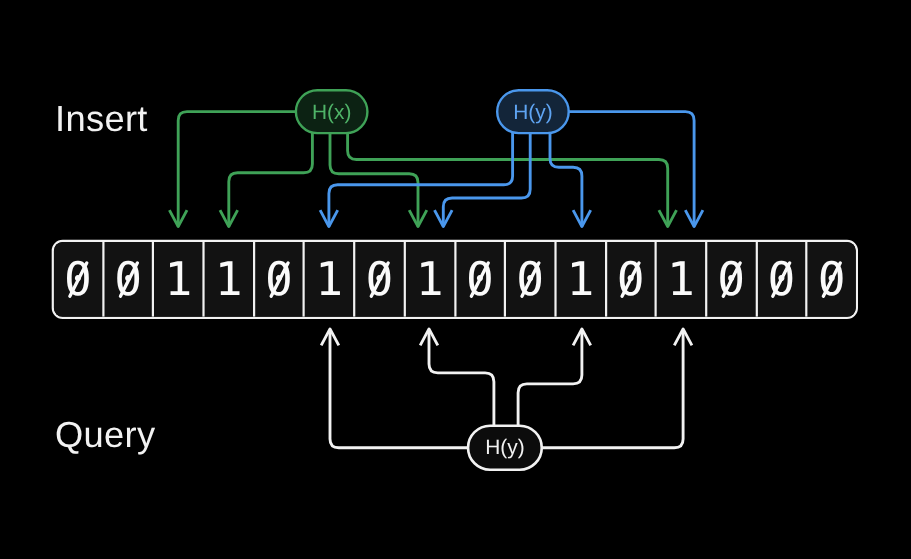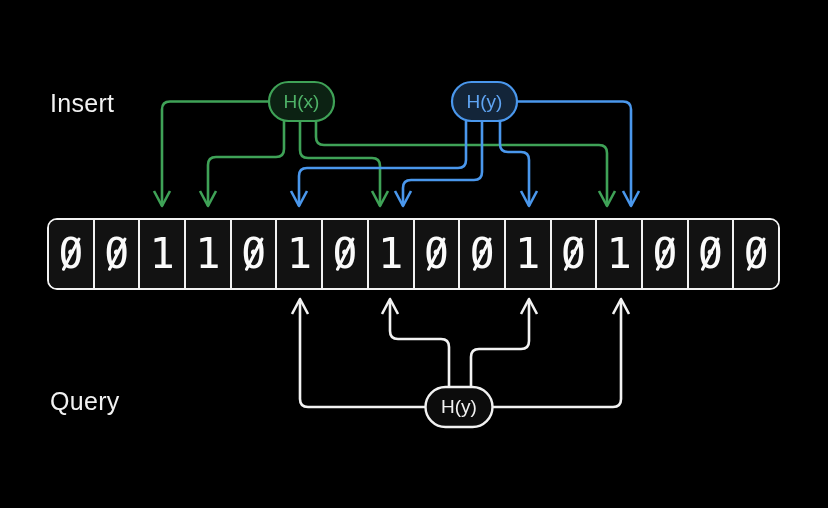--- a/index.html
+++ b/index.html
@@ -8,24 +8,24 @@
     --white:#f2f2f2; --bg:#000000; --cell-bg:#121212;
   }
   html,body{margin:0;padding:0;background:var(--bg);}
   .stage{
     position:relative; width:828px; height:508px; background:var(--bg);
     overflow:hidden; font-family:"Liberation Sans",sans-serif;
   }
   .stage svg{position:absolute;left:0;top:0;}
   .section-label{
     position:absolute; left:50px; color:var(--white);
-    font-size:25px; letter-spacing:.3px; font-weight:400;
+    font-size:33px; letter-spacing:.3px; font-weight:400;
   }
   .label-insert{top:89px;}
-  .label-query{top:387px;}
+  .label-query{top:376px;}
   .pill-text{
     font-family:"Liberation Sans",sans-serif; font-size:19px;
   }
   .bit-array{
     position:absolute; left:47px; top:218px; width:733px; height:72px;
     box-sizing:border-box; border:2px solid var(--white); border-radius:10px;
     display:flex; overflow:hidden; background:var(--bg);
   }
   .bit-array .cell{
     flex:1 1 0; background:var(--cell-bg); display:flex;

